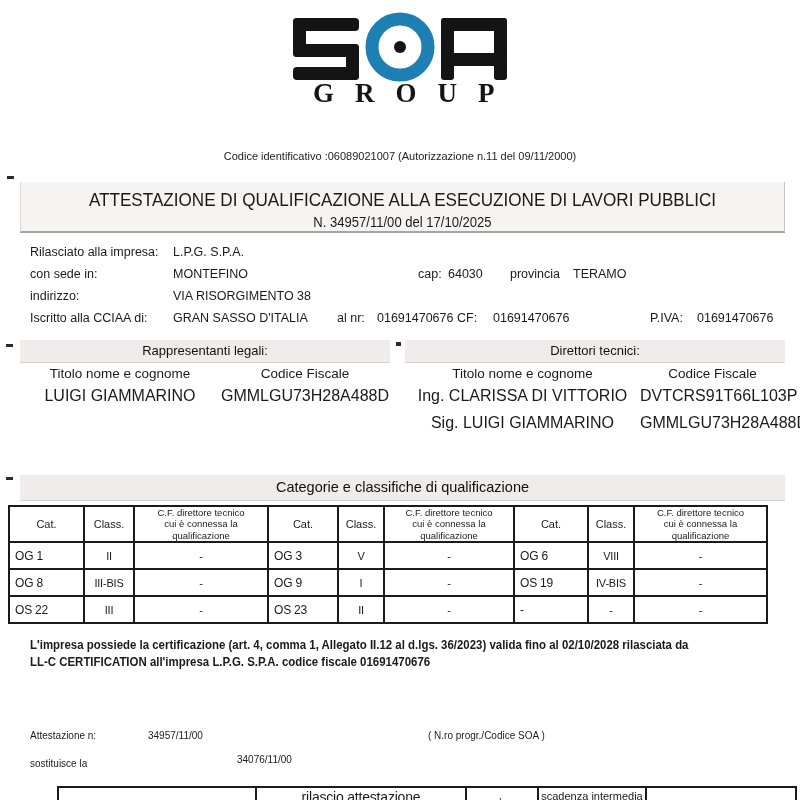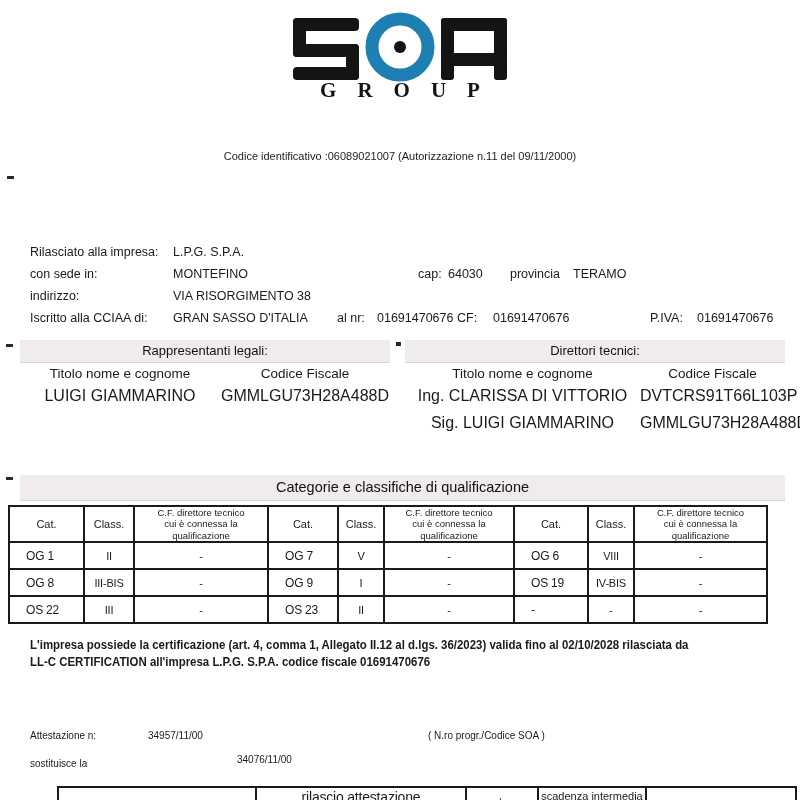--- a/index.html
+++ b/index.html
@@ -4,21 +4,21 @@
 <style>
   html,body { margin:0; padding:0; background:#ffffff; }
   .page {
     position:relative; width:800px; height:800px; overflow:hidden;
     background:#ffffff; font-family:"Liberation Sans", sans-serif; color:#1a1a1a;
   }
   
   .logo-wrap { position:absolute; left:292px; top:12px; width:216px; }
   .logo-group {
     position:absolute; left:292px; top:78px; width:216px; text-align:center;
-    font-family:"Liberation Serif", serif; font-weight:bold; font-size:21px;
+    font-family:"Liberation Serif", serif; font-weight:bold; font-size:27px;
     letter-spacing:21px; margin-left:0; text-indent:21px; color:#141414; white-space:nowrap;
   }
   
   .codice-line { position:absolute; left:0; top:150px; width:800px; text-align:center; font-size:11px; color:#222; }
   
   .title-box {
     position:absolute; left:20px; top:182px; width:765px; height:51px;
     background:#f6f4f2; border-right:1px solid #c9c5c0; border-left:1px solid #dcd8d4;
     border-bottom:2px solid #a8a49f; box-sizing:border-box; text-align:center;
   }
@@ -52,21 +52,21 @@
   .rep-left .c1 { width:200px; text-align:center; }
   .rep-left .c2 { width:170px; text-align:center; }
   .rep-right .c1 { width:235px; text-align:center; }
   .rep-right .c2 { width:145px; text-align:center; }
   
   .cat-table { position:absolute; left:8px; top:505px; border-collapse:collapse; table-layout:fixed; }
   .cat-table td { border:2px solid #1a1a1a; box-sizing:border-box; overflow:hidden; }
   .cat-table .hd { height:32px; text-align:center; font-size:11px; }
   .cat-table .hd-cf { font-size:9.5px; line-height:1.2; padding:0 17px; }
   .cat-table .dr { height:27px; }
-  .cat-td { text-align:left; padding-left:16px; font-size:12px; letter-spacing:-0.2px; }
+  .cat-td { text-align:left; padding-left:5px; font-size:12px; letter-spacing:-0.2px; }
   .cls-td { text-align:center; font-size:11px; letter-spacing:-0.2px; }
   .cfv-td { text-align:center; font-size:11px; }
   
   .cert-para { position:absolute; left:30px; top:636px; width:870px; font-weight:bold; font-size:13px;
                transform:scaleX(0.88); transform-origin:0 0; line-height:17px; }
   .cert-para div { white-space:nowrap; }
   
   .att-row { position:absolute; left:30px; width:760px; height:16px; font-size:10px; }
   .att-row span { position:absolute; top:0; white-space:nowrap; }
   .att-num { left:118px; }
@@ -108,20 +108,24 @@
         <rect x="0" y="0" width="13" height="62" rx="3"></rect>
         <rect x="53" y="0" width="13" height="62" rx="3"></rect>
         <rect x="0" y="35" width="66" height="13" rx="3"></rect>
       </g>
     </svg>
   </div>
   <div class="logo-group">GROUP</div>
 
   <div class="codice-line">Codice identificativo :06089021007 (Autorizzazione n.11 del 09/11/2000)</div>
 
+  <div class="title-box">
+    <div class="tline1">ATTESTAZIONE DI QUALIFICAZIONE ALLA ESECUZIONE DI LAVORI PUBBLICI</div>
+    <div class="tline2">N. 34957/11/00 del 17/10/2025</div>
+  </div>
 
   <div class="irow" style="top:245px;">
     <span class="lbl">Rilasciato alla impresa:</span>
     <span class="val">L.P.G. S.P.A.</span>
   </div>
   <div class="irow" style="top:267px;">
     <span class="lbl">con sede in:</span>
     <span class="val">MONTEFINO</span>
     <span class="cap-lbl">cap:</span>
     <span class="cap-val">64030</span>
@@ -195,21 +199,21 @@
       <td>Class.</td>
       <td class="hd-cf">C.F. direttore tecnico cui è connessa la qualificazione</td>
       <td>Cat.</td>
       <td>Class.</td>
       <td class="hd-cf">C.F. direttore tecnico cui è connessa la qualificazione</td>
     </tr>
     <tr class="dr">
       <td class="cat-td">OG 1</td>
       <td class="cls-td">II</td>
       <td class="cfv-td">-</td>
-      <td class="cat-td">OG 7</td>
+      <td class="cat-td">OG 3</td>
       <td class="cls-td">V</td>
       <td class="cfv-td">-</td>
       <td class="cat-td">OG 6</td>
       <td class="cls-td">VIII</td>
       <td class="cfv-td">-</td>
     </tr>
     <tr class="dr">
       <td class="cat-td">OG 8</td>
       <td class="cls-td">III-BIS</td>
       <td class="cfv-td">-</td>

